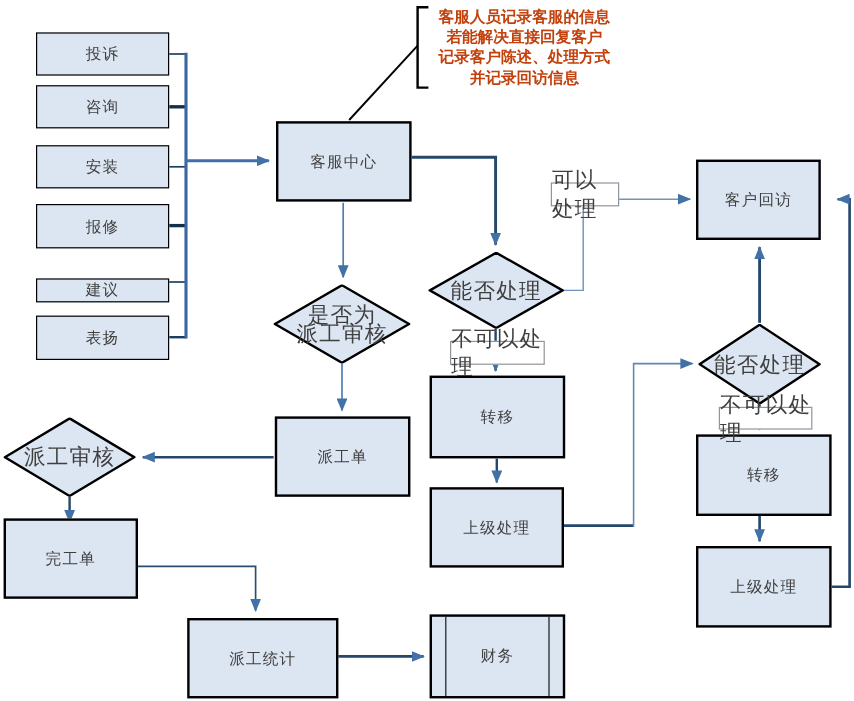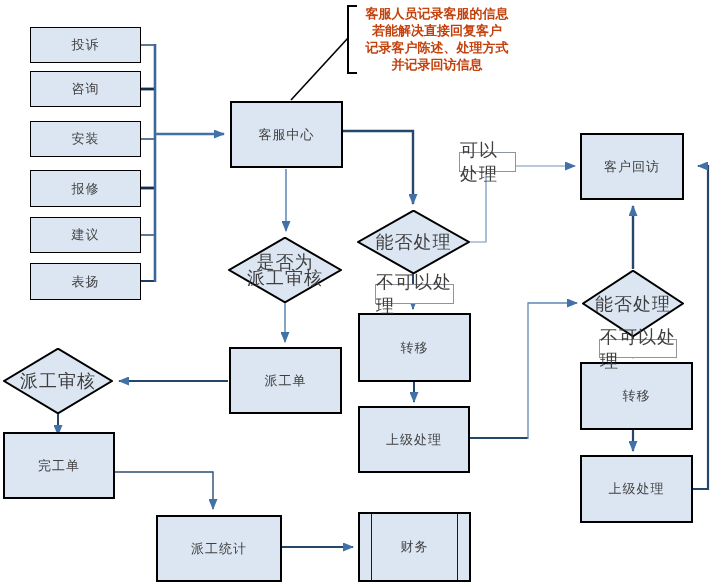--- a/index.html
+++ b/index.html
@@ -79,21 +79,21 @@
 
   <div class="note">客服人员记录客服的信息
 若能解决直接回复客户
 记录客户陈述、处理方式
 并记录回访信息</div>
 
   <div class="node thin" style="left:30px;top:27px;width:111px;height:36px">投诉</div>
   <div class="node thin" style="left:30px;top:71px;width:111px;height:36px">咨询</div>
   <div class="node thin" style="left:30px;top:121px;width:111px;height:36px">安装</div>
   <div class="node thin" style="left:30px;top:170px;width:111px;height:37px">报修</div>
-  <div class="node thin" style="left:30px;top:217px;width:111px;height:36px">建议</div>
+  <div class="node thin" style="left:30px;top:232px;width:111px;height:20px">建议</div>
   <div class="node thin" style="left:30px;top:263px;width:111px;height:37px">表扬</div>
 
   <div class="node" style="left:230px;top:101px;width:113px;height:67px">客服中心</div>
   <div class="node" style="left:229px;top:347px;width:113px;height:67px">派工单</div>
   <div class="node" style="left:3px;top:432px;width:112px;height:67px">完工单</div>
   <div class="node" style="left:156px;top:515px;width:126px;height:67px">派工统计</div>
   <div class="node" style="left:358px;top:313px;width:113px;height:69px">转移</div>
   <div class="node" style="left:358px;top:406px;width:112px;height:67px">上级处理</div>
   <div class="node" style="left:580px;top:133px;width:104px;height:67px">客户回访</div>
   <div class="node" style="left:580px;top:362px;width:113px;height:68px">转移</div>

